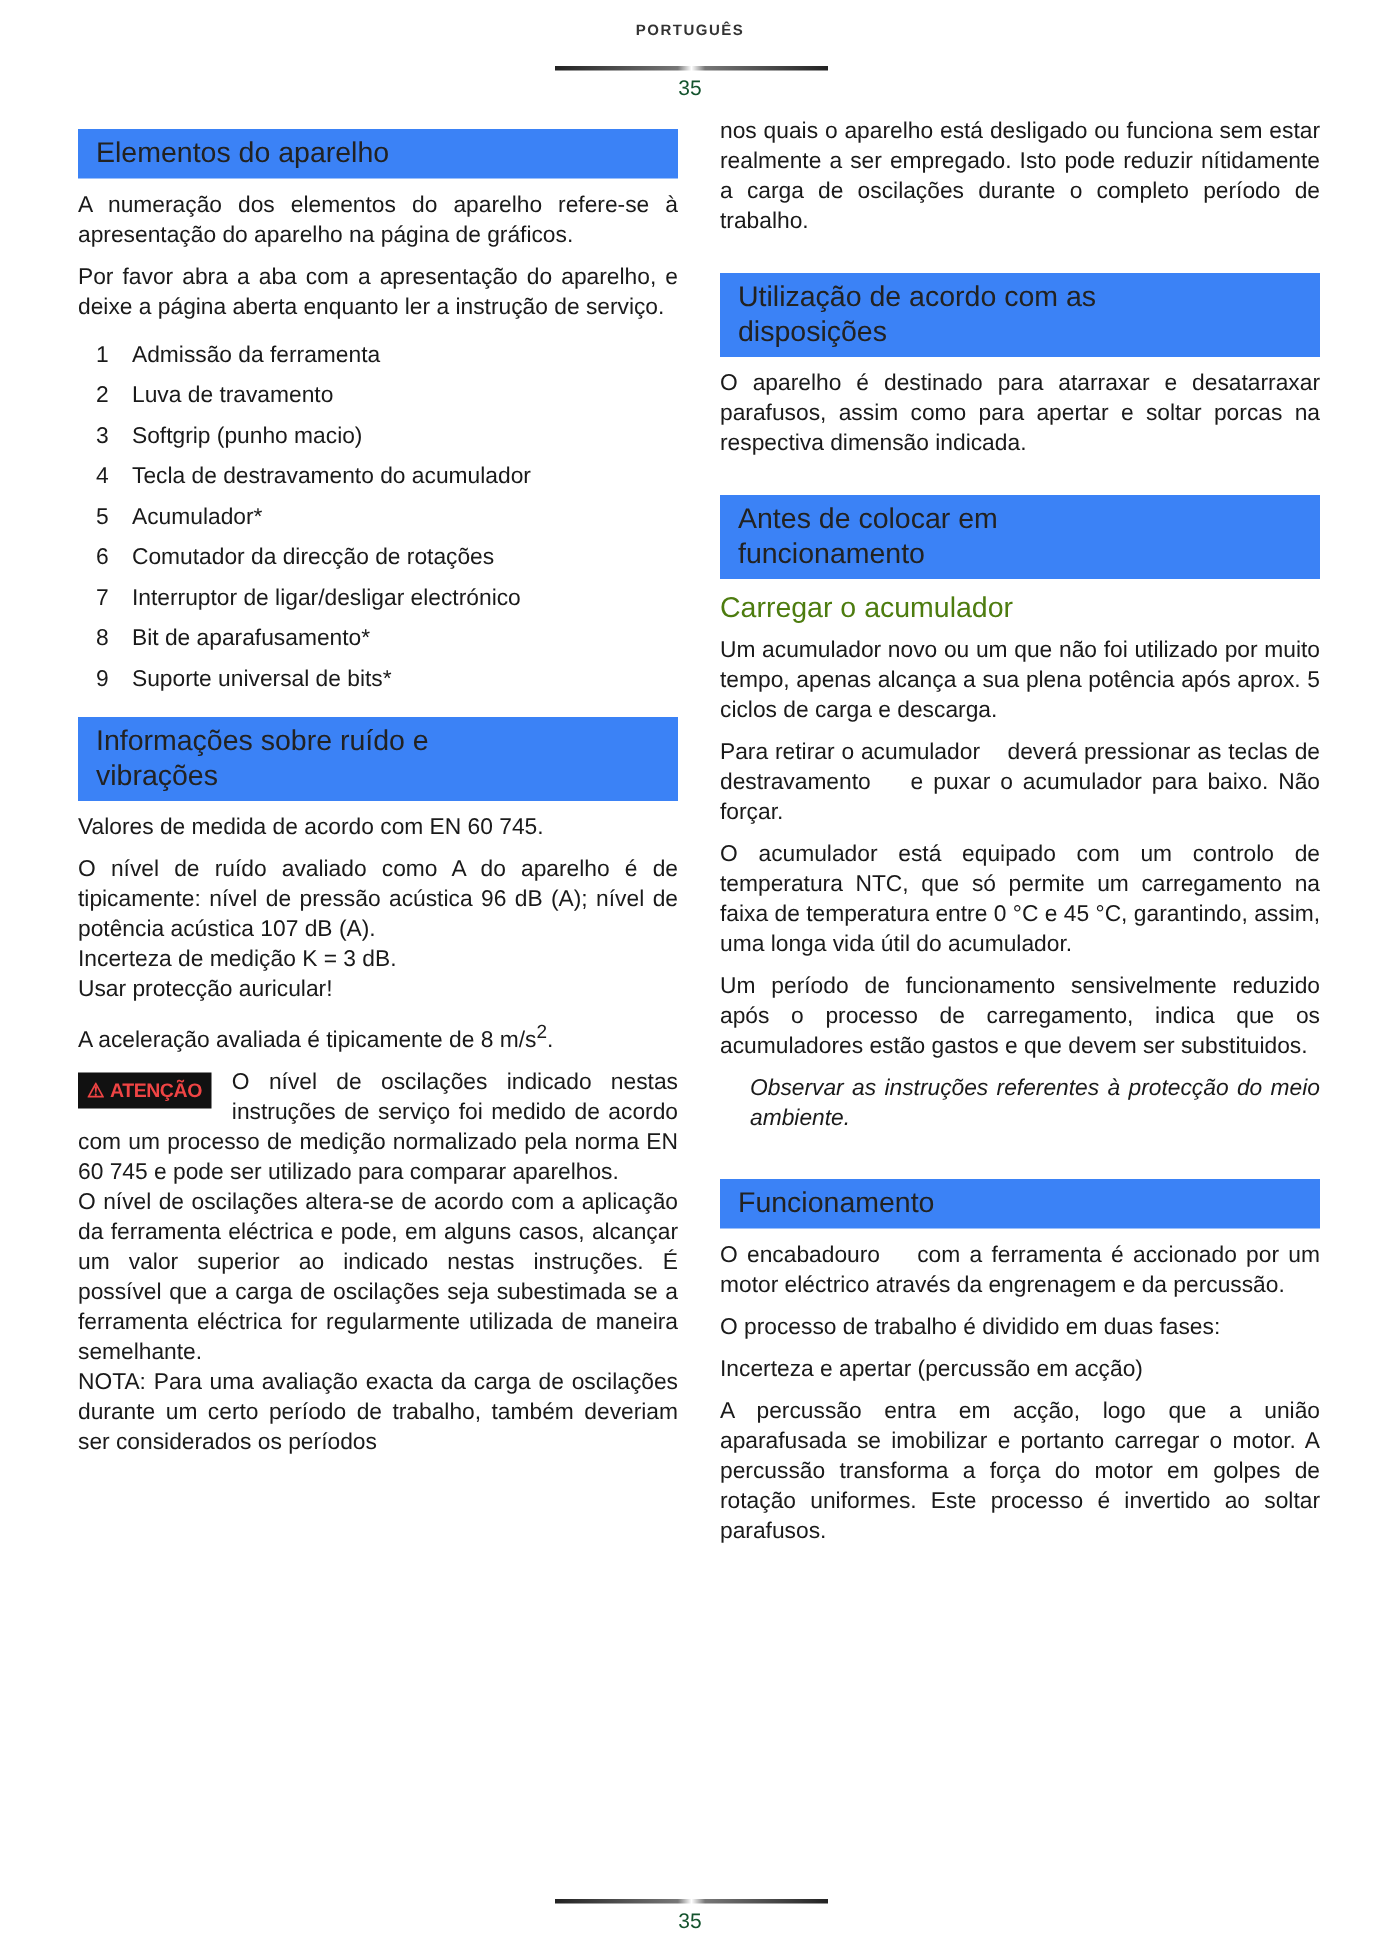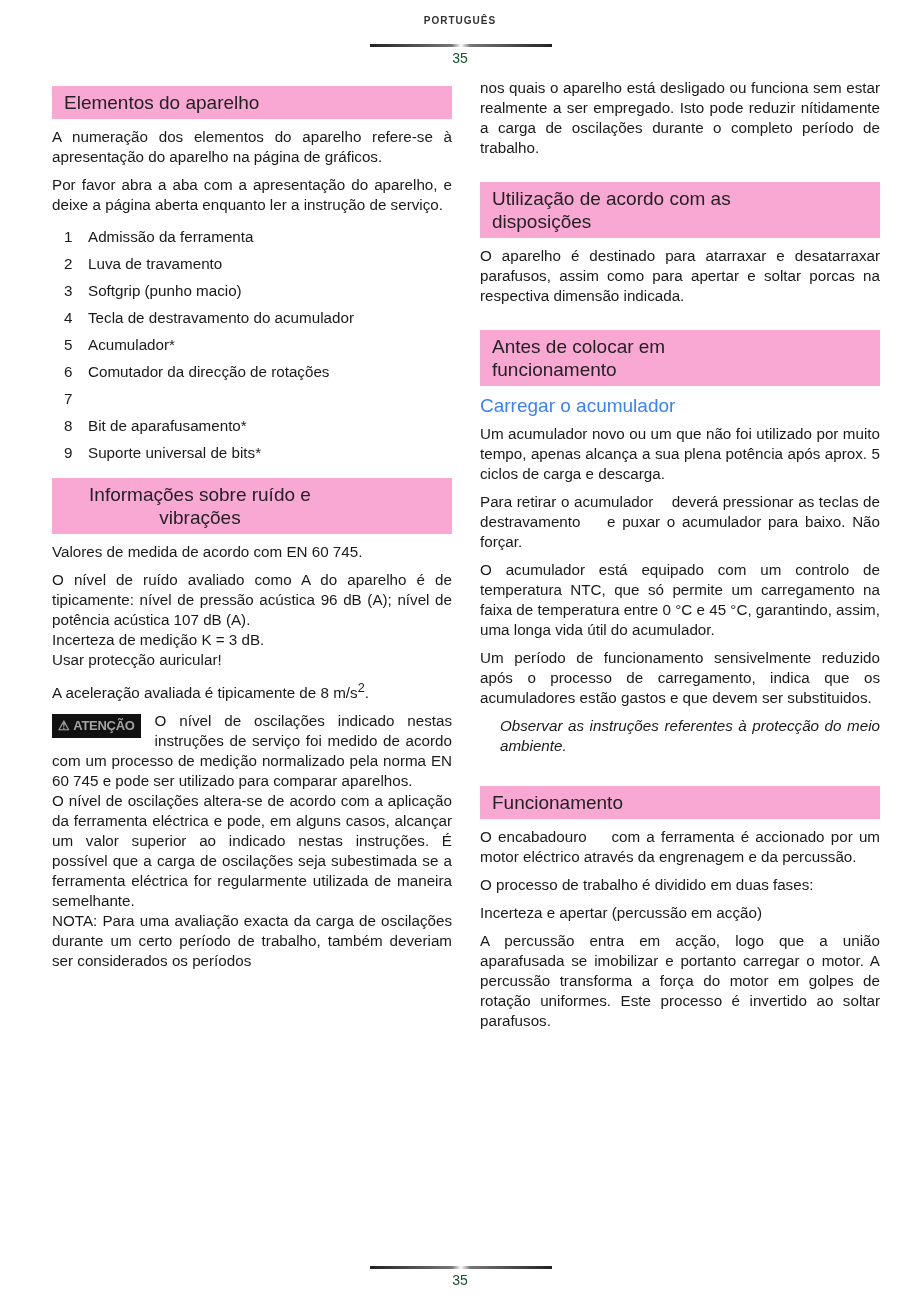--- a/index.html
+++ b/index.html
@@ -6,32 +6,32 @@
   body { width: 920px; height: 1300px; position: relative; overflow: hidden;
          font-family: "Liberation Sans", sans-serif; color: #1a1a1a; }
   .hdr-lang { position: absolute; top: 15px; left: 0; width: 920px; text-align: center;
               font-size: 10px; font-weight: bold; letter-spacing: 1px; color: #333; }
   .rule { position: absolute; left: 370px; width: 182px; height: 3px;
           background: linear-gradient(to right, #222 0%, #777 45%, #fff 50%, #777 55%, #222 100%); }
   .pnum { position: absolute; left: 0; width: 920px; text-align: center; font-size: 14px; color: #14532d; }
   .col { position: absolute; top: 80px; width: 400px; font-size: 15.2px; line-height: 20px; }
   .col-left { left: 52px; }
   .col-right { left: 480px; top: 78px; }
-  .sect { background: #f9a8d4; padding: 5px 12px 5px 12px; font-size: 19px; line-height: 23px;
+  .sect { background: #3b82f6; padding: 5px 12px 5px 12px; font-size: 19px; line-height: 23px;
           color: #222; margin-bottom: 8px; }
   p { margin: 0 0 8px 0; text-align: justify; }
   .tight { margin: 0; }
   ol.items { list-style: none; padding: 0 0 0 12px; margin: 0 0 12px 0; }
   ol.items li { line-height: 27px; display: flex; }
   ol.items .n { width: 24px; }
   .warn-wrap { position: relative; }
-  .warn-badge { float: left; background: #111; color: #a3a3a3; font-size: 13px; font-weight: bold;
+  .warn-badge { float: left; background: #111; color: #ef4444; font-size: 13px; font-weight: bold;
                 padding: 3px 6px 3px 6px; margin: 3px 14px 0 0; line-height: 18px; letter-spacing: -0.3px; }
   .warn-badge .tri { display: inline-block; margin-right: 4px; }
-  .sub-h { font-size: 19px; line-height: 24px; margin: 4px 0 6px 0; color: #3b82f6; }
+  .sub-h { font-size: 19px; line-height: 24px; margin: 4px 0 6px 0; color: #4d7c0f; }
   .indent { padding-left: 20px; font-style: italic; }
   .gap-top { margin-top: 24px; }
 </style>
 </head>
 <body>
 
 <div class="hdr-lang">PORTUGUÊS</div>
 <div class="rule" style="top:44px;"></div>
 <div class="pnum" style="top:50px;">35</div>
 
@@ -59,32 +59,33 @@
     <li>
         <span class="n">5</span>
         <span>Acumulador*</span>
       </li>
     <li>
         <span class="n">6</span>
         <span>Comutador da direcção de rotações</span>
       </li>
     <li>
         <span class="n">7</span>
+        <span>Interruptor de ligar/desligar electrónico</span>
       </li>
     <li>
         <span class="n">8</span>
         <span>Bit de aparafusamento*</span>
       </li>
     <li>
         <span class="n">9</span>
         <span>Suporte universal de bits*</span>
       </li>
   </ol>
 
-  <div class="sect" style="padding-right:116px;text-align:center;">Informações sobre ruído e vibrações</div>
+  <div class="sect" style="padding-right:116px;">Informações sobre ruído e vibrações</div>
   <p>Valores de medida de acordo com EN 60 745.</p>
   <p class="tight">O nível de ruído avaliado como A do aparelho é de tipicamente: nível de pressão acústica 96 dB (A); nível de potência acústica 107 dB (A).</p>
   <p class="tight">Incerteza de medição K = 3 dB.</p>
   <p>Usar protecção auricular!</p>
   <p><span>A aceleração avaliada é tipicamente de 8 m/s</span><sup>2</sup><span>.</span></p>
   <div class="warn-wrap">
     <span class="warn-badge"><span class="tri">⚠</span><span>ATENÇÃO</span></span>
     <p class="tight">O nível de oscilações indicado nestas instruções de serviço foi medido de acordo com um processo de medição normalizado pela norma EN 60 745 e pode ser utilizado para comparar aparelhos.</p>
   </div>
   <p class="tight">O nível de oscilações altera-se de acordo com a aplicação da ferramenta eléctrica e pode, em alguns casos, alcançar um valor superior ao indicado nestas instruções. É possível que a carga de oscilações seja subestimada se a ferramenta eléctrica for regularmente utilizada de maneira semelhante.</p>

